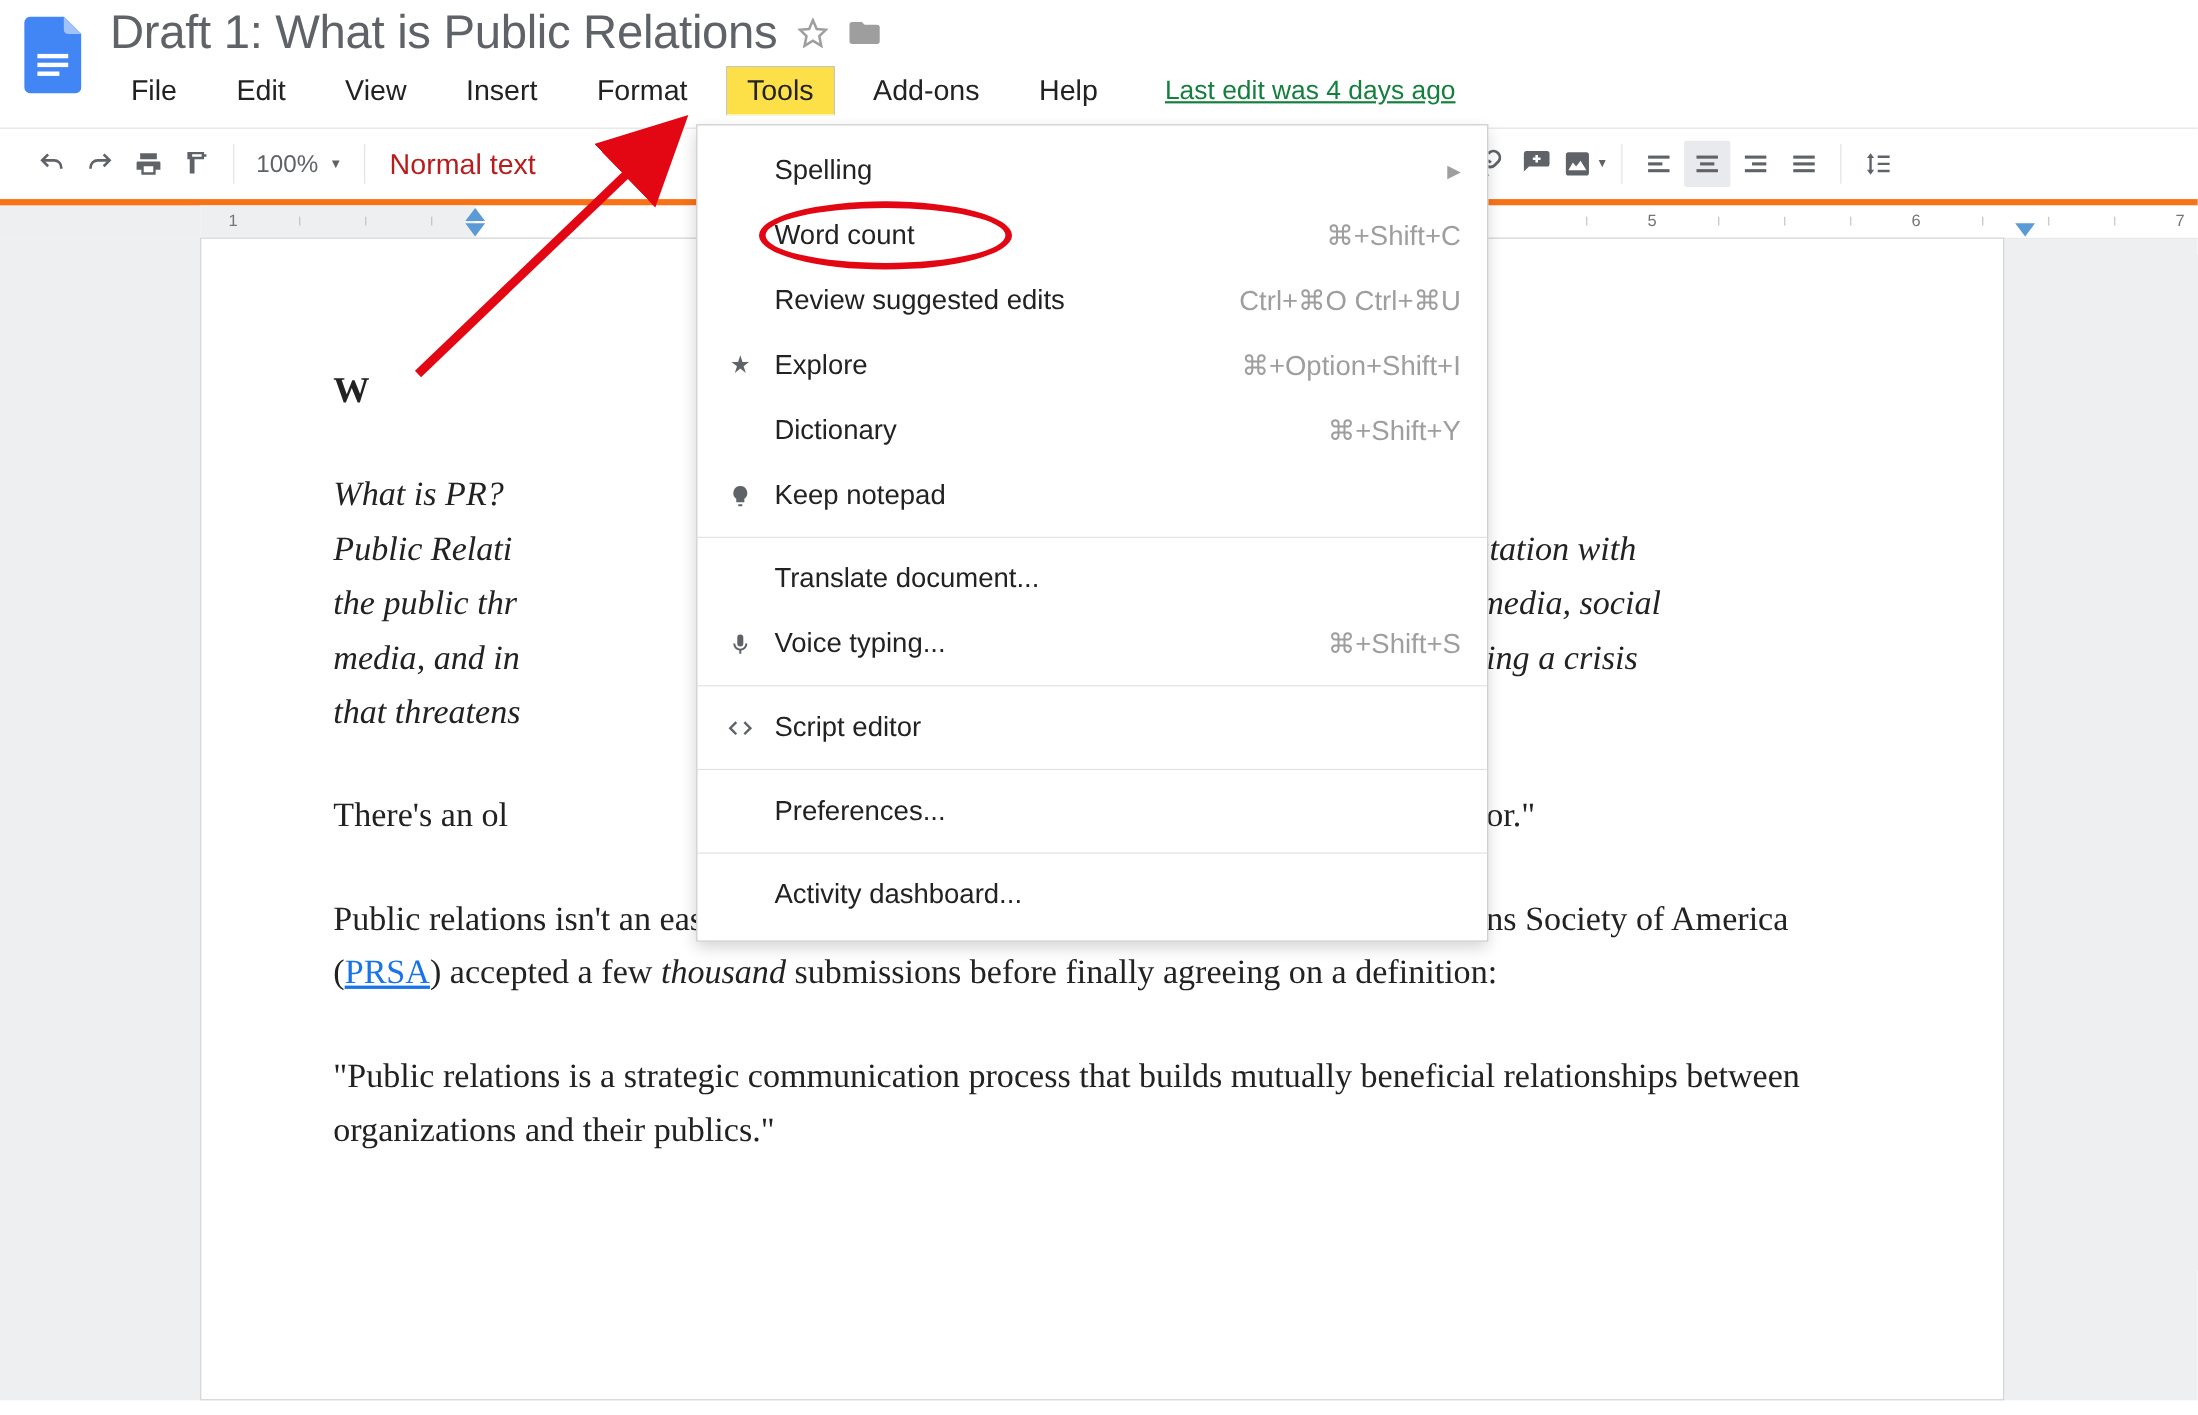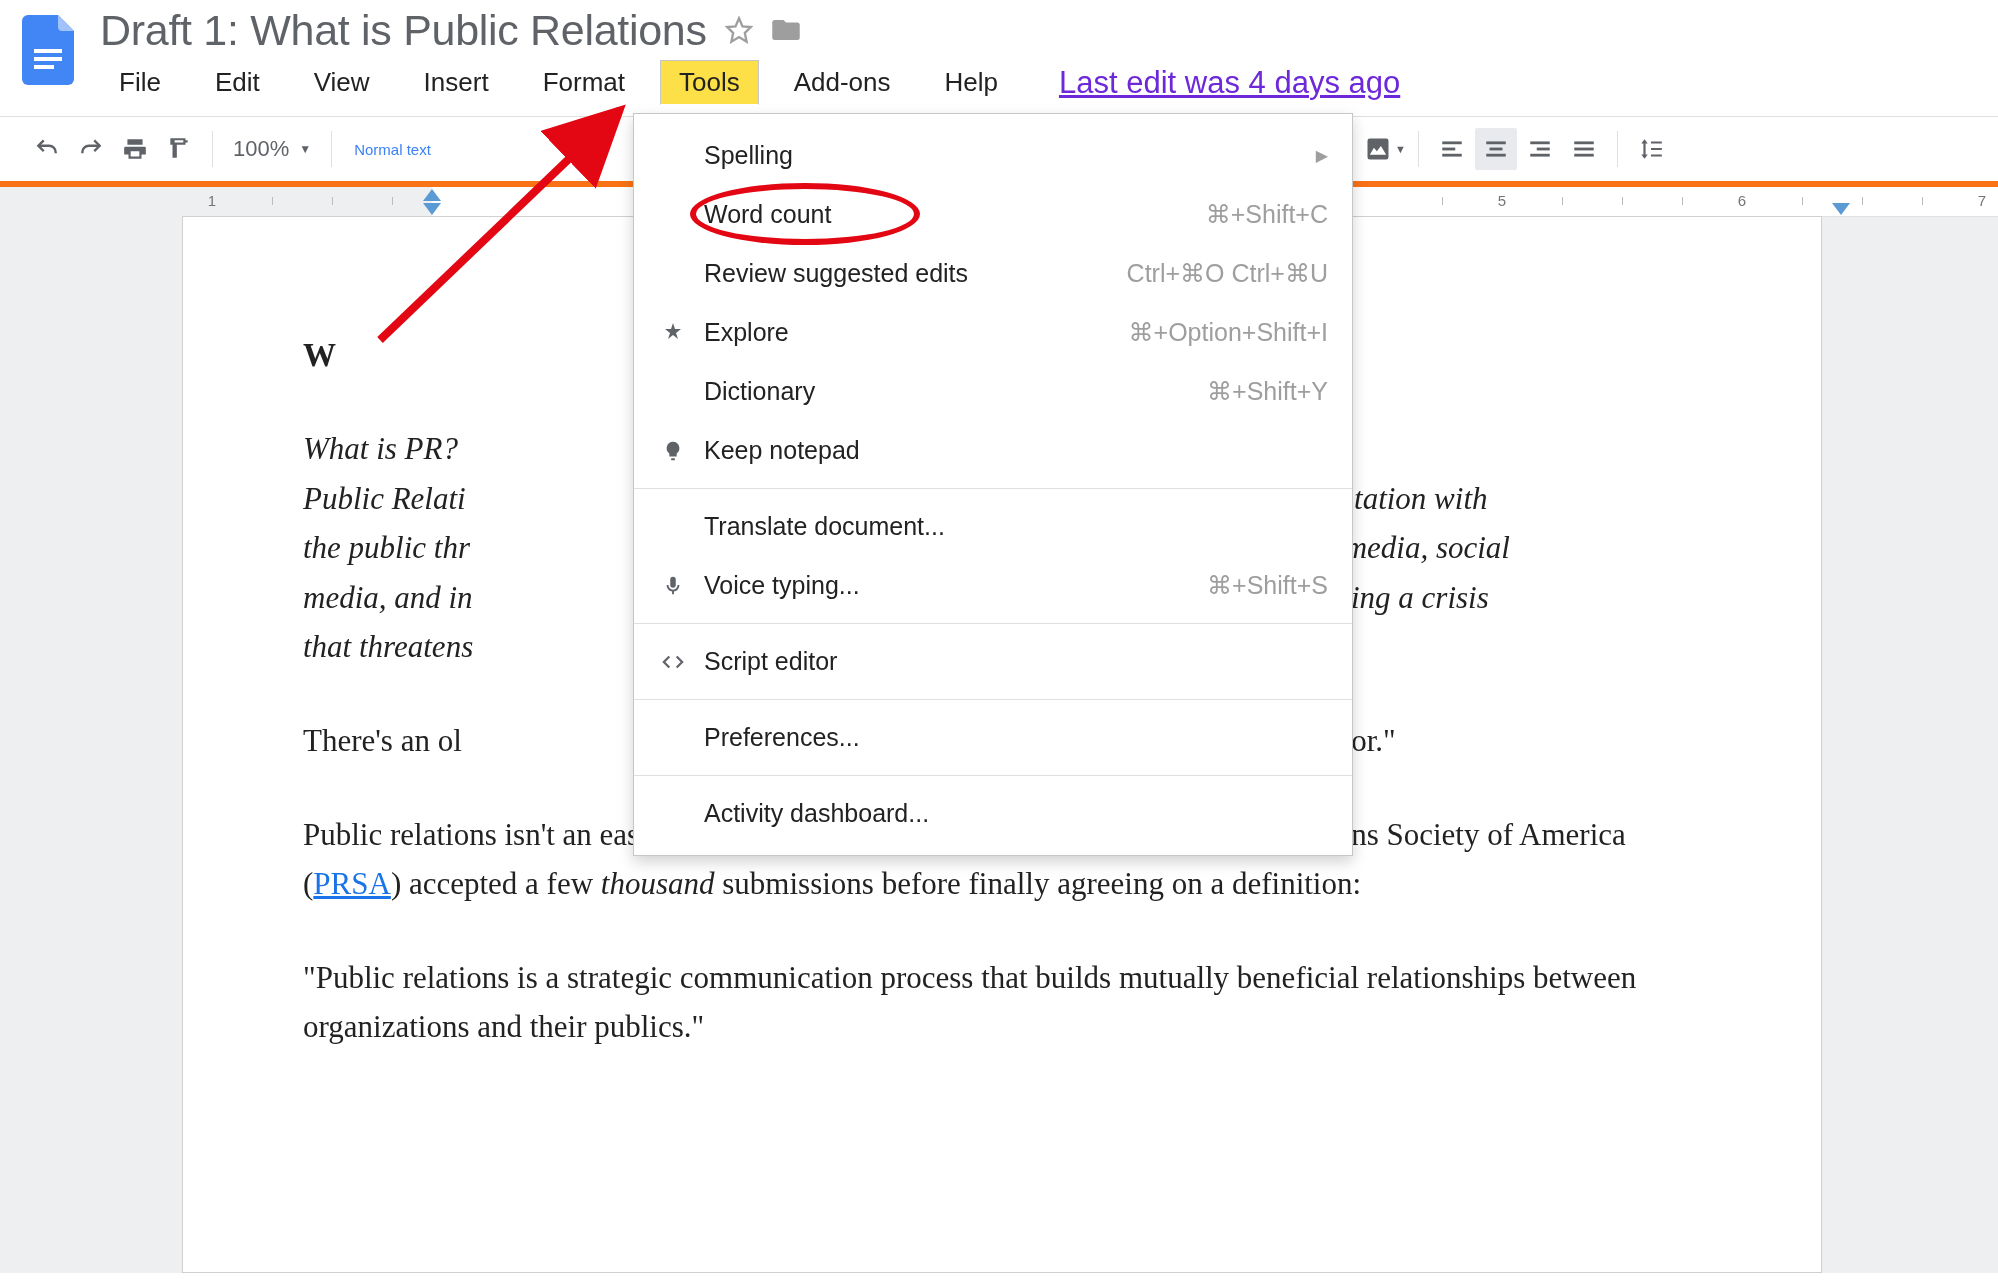--- a/index.html
+++ b/index.html
@@ -7,31 +7,31 @@
   
   
   .header { display:flex; align-items:flex-start; padding:10px 0 0 0; }
   .docs-logo { width:60px; height:80px; display:flex; align-items:center; justify-content:center; margin-left:18px; margin-right:22px;}
   .title-area { flex:1; }
   .title-row { display:flex; align-items:center; gap:18px; height:40px;}
   .doc-title { font-size:43px; color:#5f6368; font-weight:400; letter-spacing:-0.3px;}
   .menubar { display:flex; gap:16px; margin-top:10px; font-size:26px; color:#222; align-items:center;}
   .menubar-item { padding:6px 18px; cursor:pointer; border:1px solid transparent; }
   .menubar-item.active { border:1px solid #c6c6c6; border-bottom:1px solid #fff; background:#fde047; position:relative; z-index:30; }
-  .last-edit { color:#6d28d9; text-decoration:underline; margin-left:26px; font-size:31px;}
+  .last-edit { color:#15803d; text-decoration:underline; margin-left:26px; font-size:24px;}
   
   
   .toolbar-wrap { border-top:1px solid #e0e0e0; border-bottom:6px solid #f97316; margin-top:11px;}
   .toolbar { display:flex; align-items:center; height:64px; padding:0 6px 0 26px; gap:2px;}
   .tbtn { width:42px; height:42px; display:flex; align-items:center; justify-content:center; color:#5f6368; border-radius:2px;}
   .tbtn.active { background:#e8eaed;}
   .tsep { width:1px; height:36px; background:#e0e0e0; margin:0 10px;}
   .zoom { display:flex; align-items:center; font-size:22px; color:#5f6368; padding:0 8px; gap:10px;}
   .zoom .tri { font-size:12px;}
-  .styles { font-size:15px; color:#3b82f6; padding:0 10px;}
+  .styles { font-size:26px; color:#b91c1c; padding:0 10px;}
   .text-color-underline { width:34px; height:5px; background:#000; margin-top:-3px;}
   
   
   .ruler-row { height:30px; display:flex; background:#f1f1f1;}
   .ruler-gutter { width:182px; background:#edeff1;}
   .ruler { flex:1; position:relative; background:#fff; border-bottom:1px solid #e0e0e0;}
   .ruler-area { position:absolute; left:0; right:0; top:0; bottom:0; background:#fff;}
   .ruler-grey-left { position:absolute; left:0; width:250px; top:0; bottom:0; background:#edeff1;}
   .ruler-numbers { position:absolute; top:5px; left:0; right:0; font-size:15px; color:#757575; display:flex;}
   .ruler-numbers span { position:absolute; transform:translateX(-50%);}

